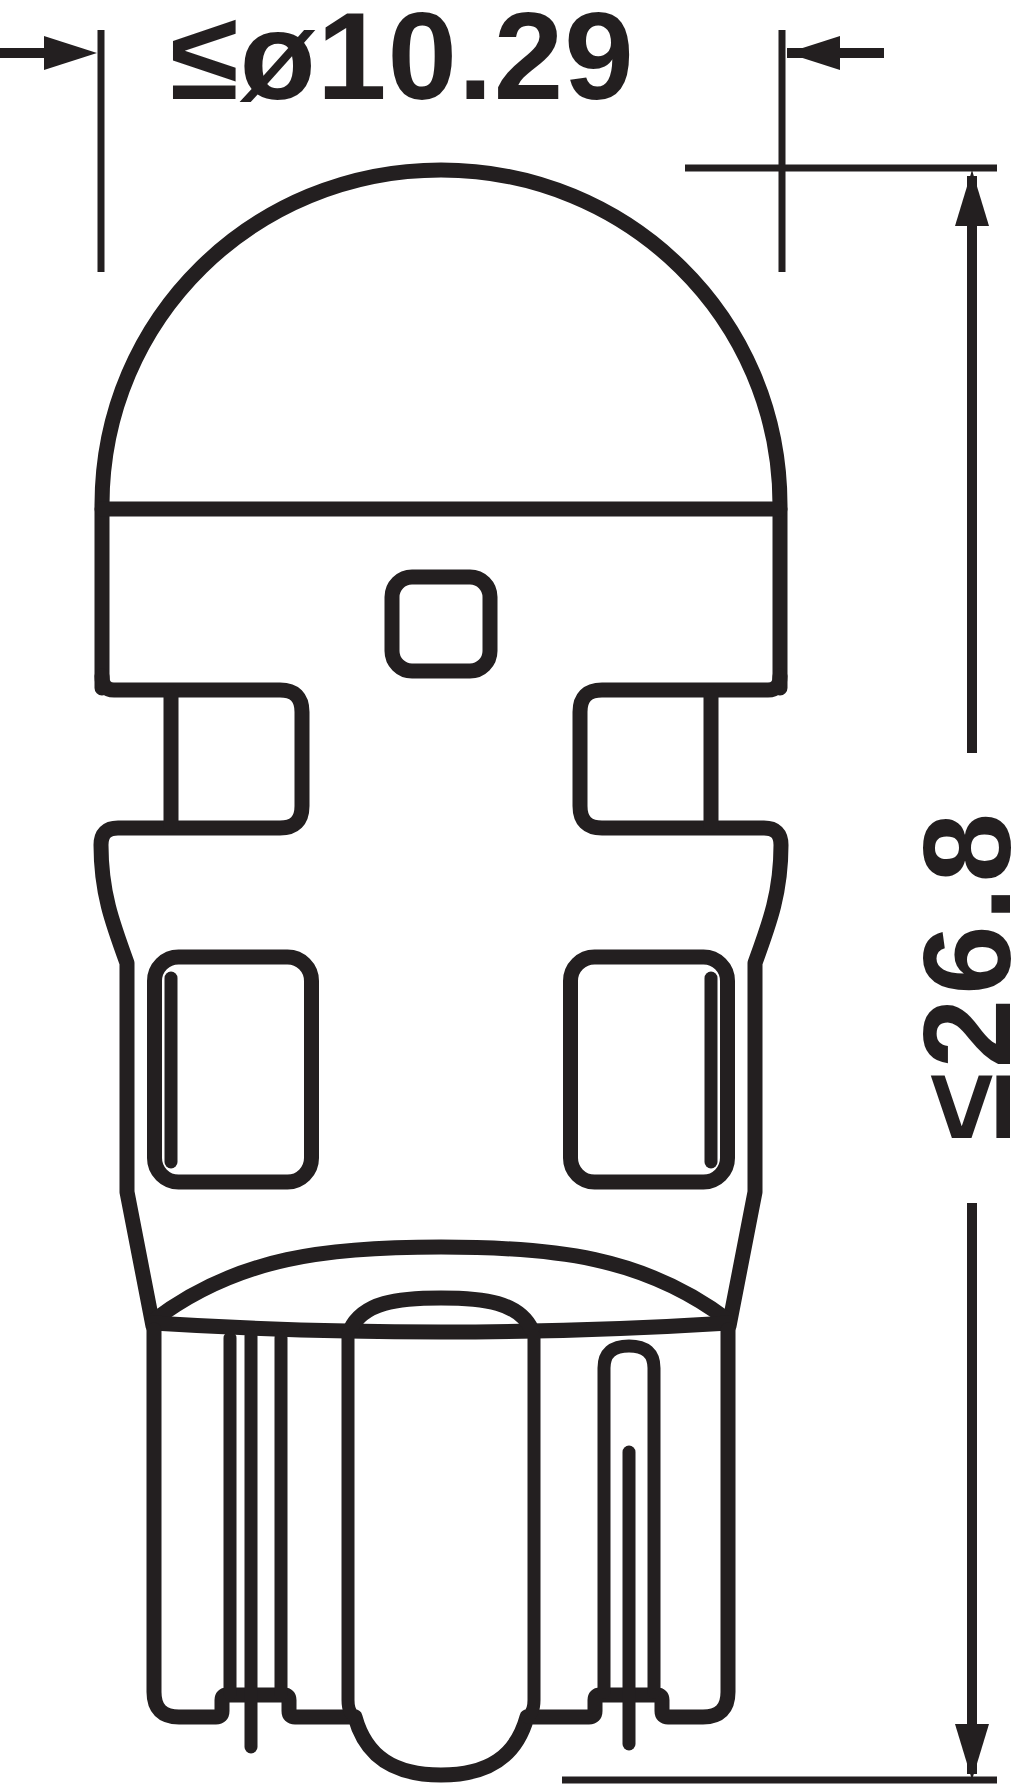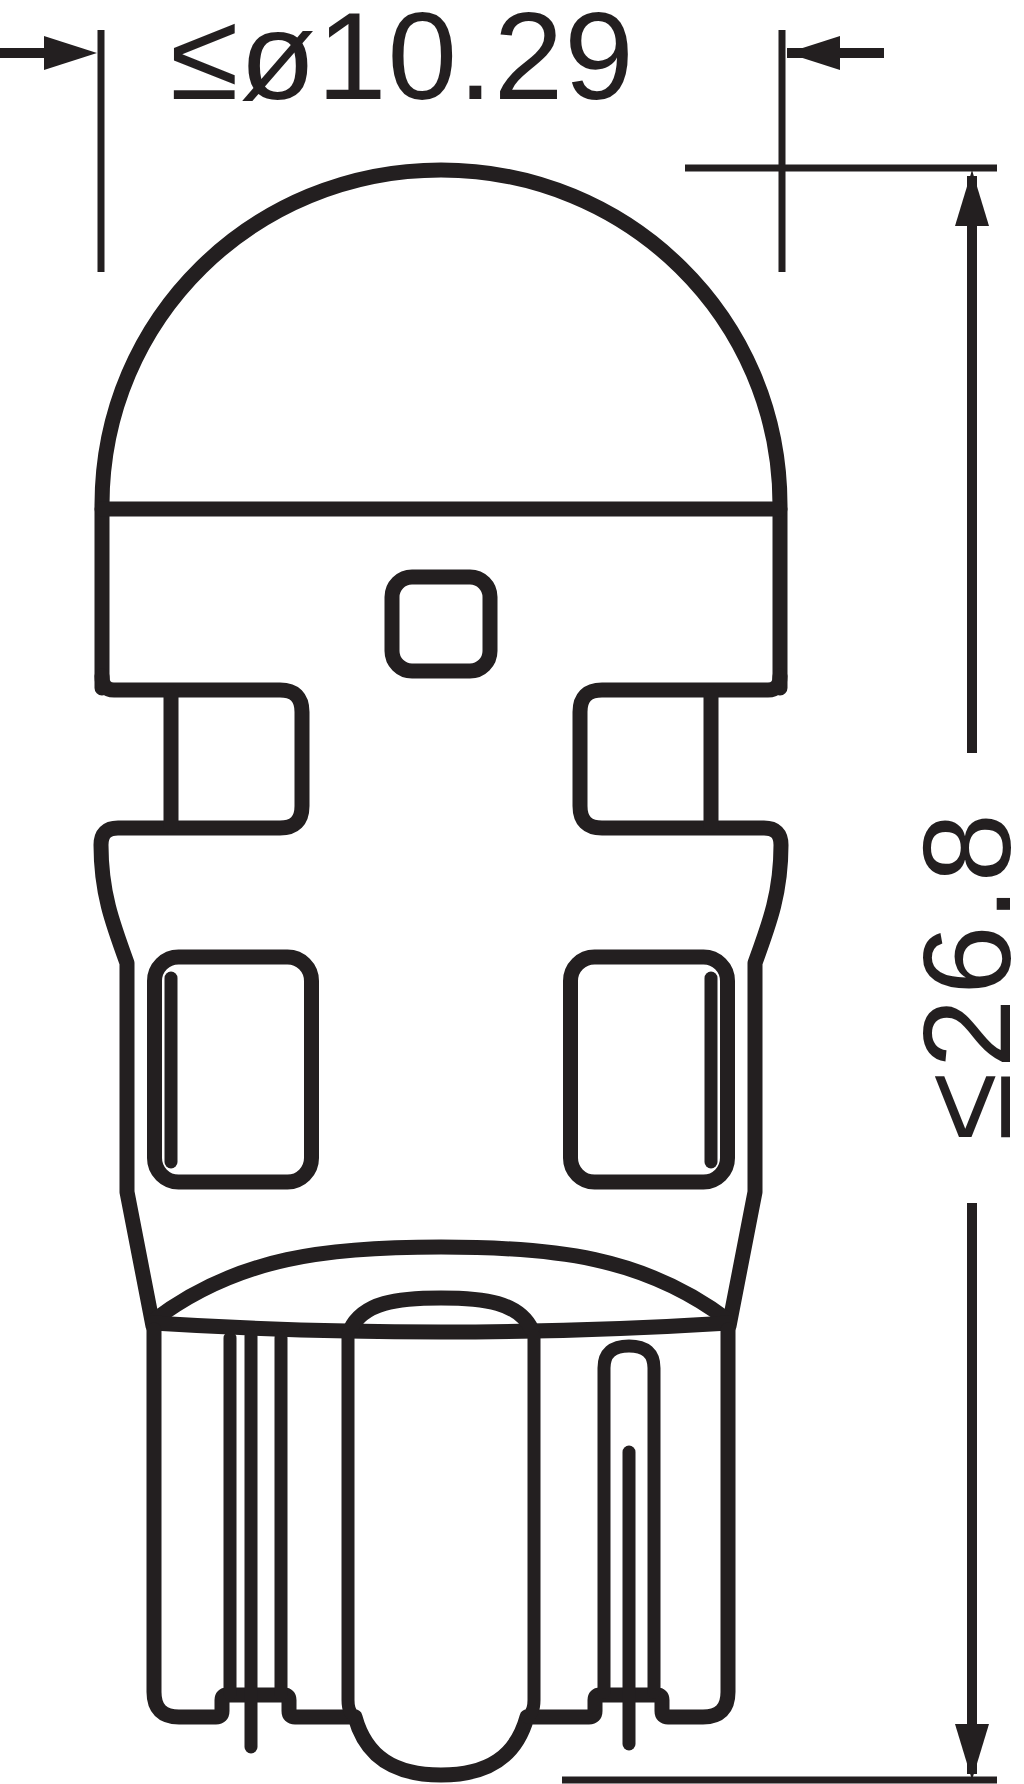--- a/index.html
+++ b/index.html
@@ -3,21 +3,21 @@
 <meta charset="utf-8">
 <style>
   html,body{margin:0;padding:0;}
   body{
     width:1024px;height:1784px;
     background:#ffffff;
     position:relative;
     overflow:hidden;
     font-family:"Liberation Sans", sans-serif;
   }
-  #stage{position:absolute;left:0;top:0;width:863px;height:1784px;}
+  #stage{position:absolute;left:0;top:0;width:863px;height:1784px;font-weight:bold;}
   svg{position:absolute;left:0;top:0;display:block;}
   .lbl{
     position:absolute;
     color:#231f20;
     font-family:"Liberation Sans", sans-serif;
     white-space:nowrap;
     user-select:none;
   }
   #dia-label{
     left:170px;top:-16px;

